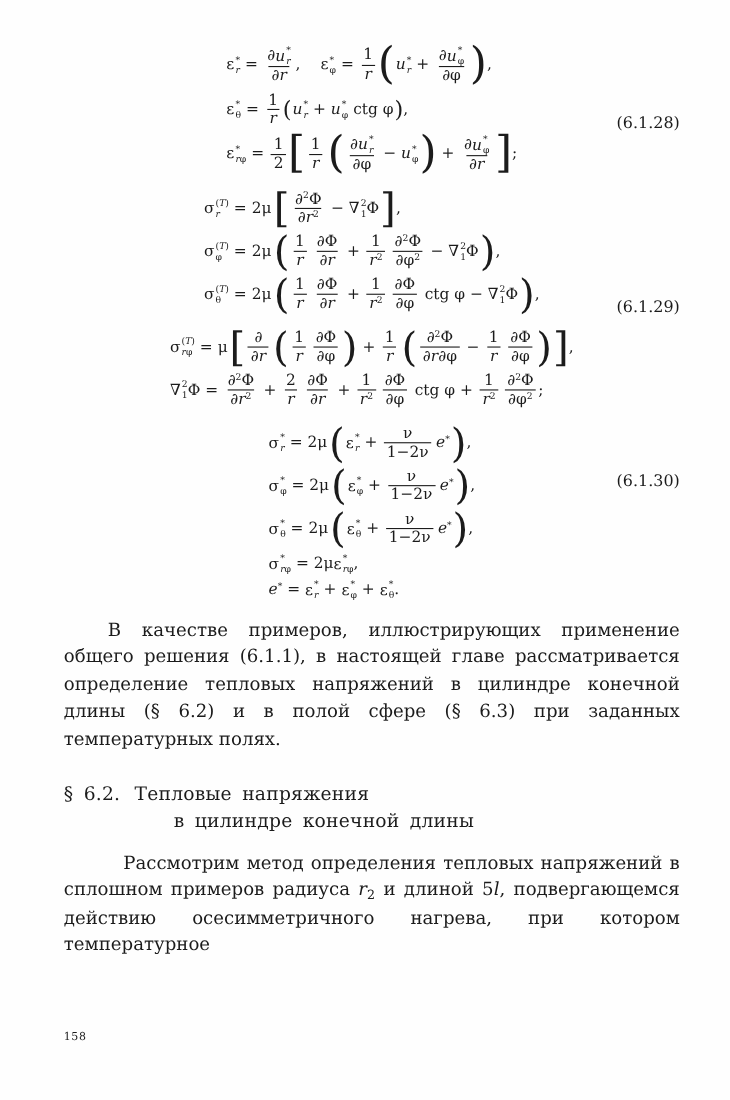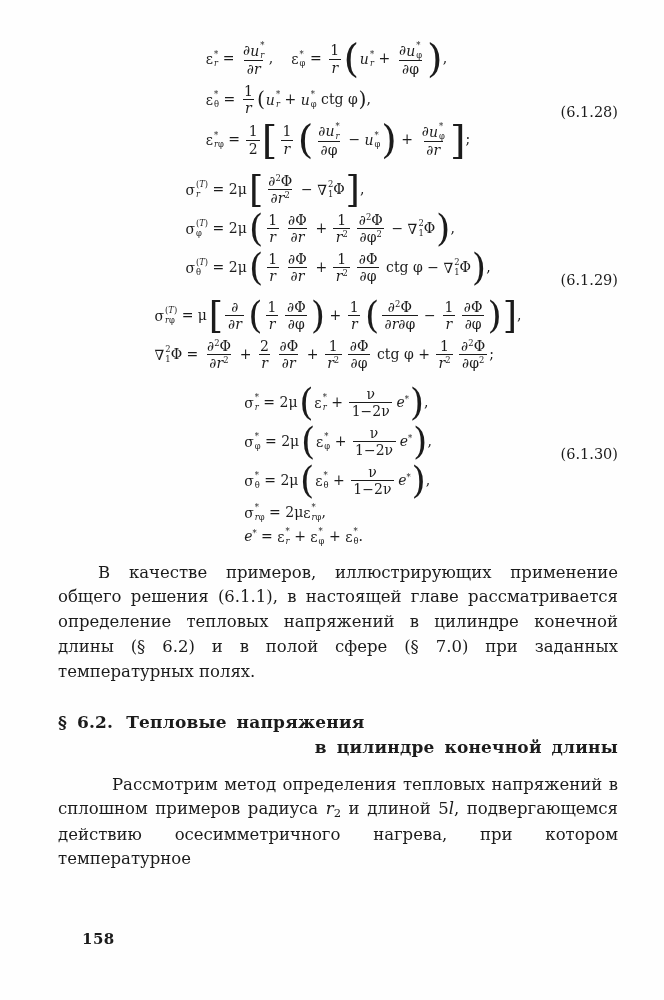--- a/index.html
+++ b/index.html
@@ -52,29 +52,29 @@
   
   .para {
     font-size: 16.5px; line-height: 1.5; text-align: justify; margin: 0;
   }
   .p-intro { margin-top: 10px; text-indent: 40px; }
   .p-body  { margin-top: 13px; text-indent: 54px; }
   .runi { font-style: italic; }
   .runsub { font-size: 0.7em; vertical-align: -0.25em; }
 
   .heading {
-    font-weight: bold; font-size: 17px; line-height: 1.45;
+    font-weight: normal; font-size: 17px; line-height: 1.45;
     margin: 26px 0 0; word-spacing: 0.22em; letter-spacing: 0.2px;
   }
   .hprefix { margin-right: 13px; }
-  .h2line { margin-left: 80px; text-align: right; }
+  .h2line { margin-left: 100px; }
 
   .pagenum {
     position: absolute; left: 58px; bottom: 52px;
-    font-weight: bold; font-size: 15px; letter-spacing: 0.5px; margin-left: 24px;
+    font-weight: normal; font-size: 10px; letter-spacing: 0.5px;
   }
 </style>
 </head>
 <body>
 
 <div class="content">
 
   <div class="eq-area" id="equations">
       <div class="eq-block-wrap">
         <div class="eq-block">
@@ -439,25 +439,25 @@
                 <span class="sssub"><span class="mr">φ</span></span>
               </span>
             </span><span class="mr">&nbsp;+&nbsp;</span><span class="ss">
               <span class="ssb"><span class="mr">ε</span></span>
               <span class="sscol">
                 <span class="sssup"><span class="mr">*</span></span>
                 <span class="sssub"><span class="mr">θ</span></span>
               </span>
             </span><span class="mr">.</span></div>
         </div>
-        <span class="eqnum" style="top: 56px;">(6.1.30)</span>
+        <span class="eqnum" style="top: 40px;">(6.1.30)</span>
       </div>
     </div>
 
-  <p class="para p-intro"><span>В качестве примеров, иллюстрирующих применение общего решения (6.1.1), в настоящей главе рассматривается определение тепловых напряжений в цилиндре конечной длины (§ 6.2) и в полой сфере (§ 7.0) при заданных температурных полях.</span></p>
+  <p class="para p-intro"><span>В качестве примеров, иллюстрирующих применение общего решения (6.1.1), в настоящей главе рассматривается определение тепловых напряжений в цилиндре конечной длины (§ 6.2) и в полой сфере (§ 6.3) при заданных температурных полях.</span></p>
 
   <div class="heading">
     <div>
       <span class="hprefix">§ 6.2.</span><span>Тепловые напряжения</span>
     </div>
     <div class="h2line">в цилиндре конечной длины</div>
   </div>
 
   <p class="para p-body"><span>Рассмотрим метод определения тепловых напряжений в сплошном примеров радиуса </span><span class="runi">r</span><span class="runsub">2</span><span> и длиной 5</span><span class="runi">l</span><span>, подвергающемся действию осесимметричного нагрева, при котором температурное</span></p>
 

